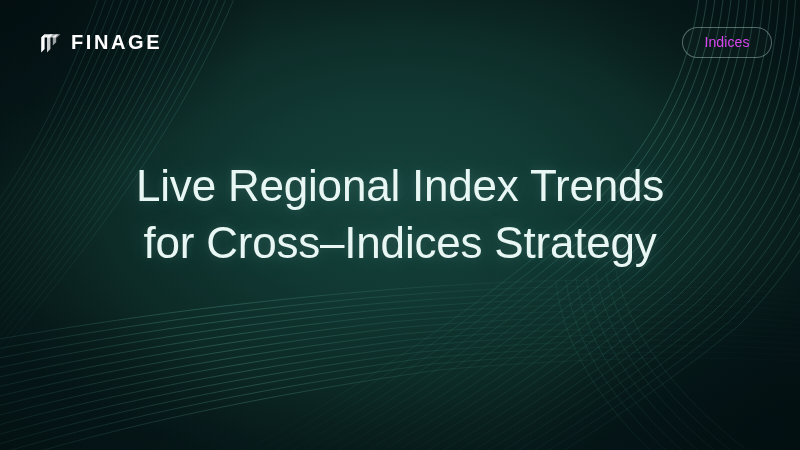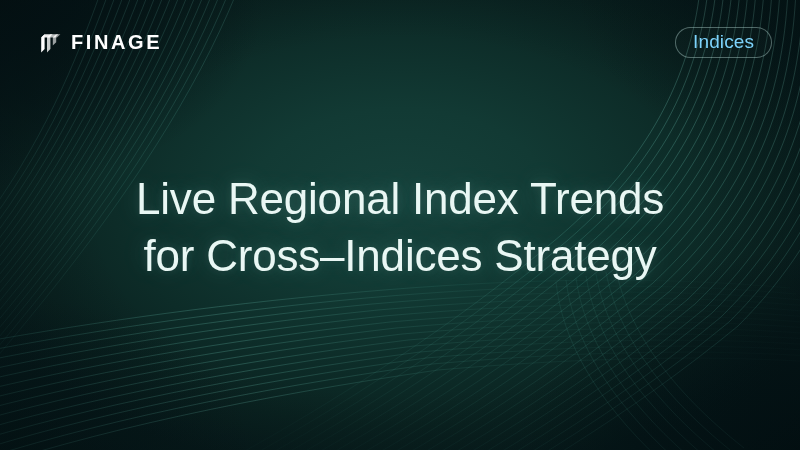--- a/index.html
+++ b/index.html
@@ -88,38 +88,38 @@
   .badge {
     display: inline-flex;
     align-items: center;
     justify-content: center;
     min-width: 90px;
     height: 31px;
     padding: 0 17px;
     box-sizing: border-box;
     border: 1px solid rgba(190,225,220,0.40);
     border-radius: 16px;
-    color: #7dd3fc;
-    font-size: 19px;
+    color: #d946ef;
+    font-size: 14px;
     letter-spacing: 0.1px;
     background: rgba(255,255,255,0.015);
   }
   
   .headline-wrap {
     position: absolute;
     left: 0;
     right: 0;
     top: 158px;
     z-index: 5;
     text-align: center;
     padding: 0 40px;
     box-sizing: border-box;
   }
   .headline {
-    margin: 13px;
+    margin: 0;
     color: #e9f7f4;
     font-size: 44px;
     font-weight: normal;
     line-height: 1.29;
     letter-spacing: -0.2px;
     text-shadow: 0 0 26px rgba(150,225,215,0.20), 0 0 8px rgba(190,240,232,0.12);
     white-space: nowrap;
   }
   .headline .ln { display: block; }
 </style>

